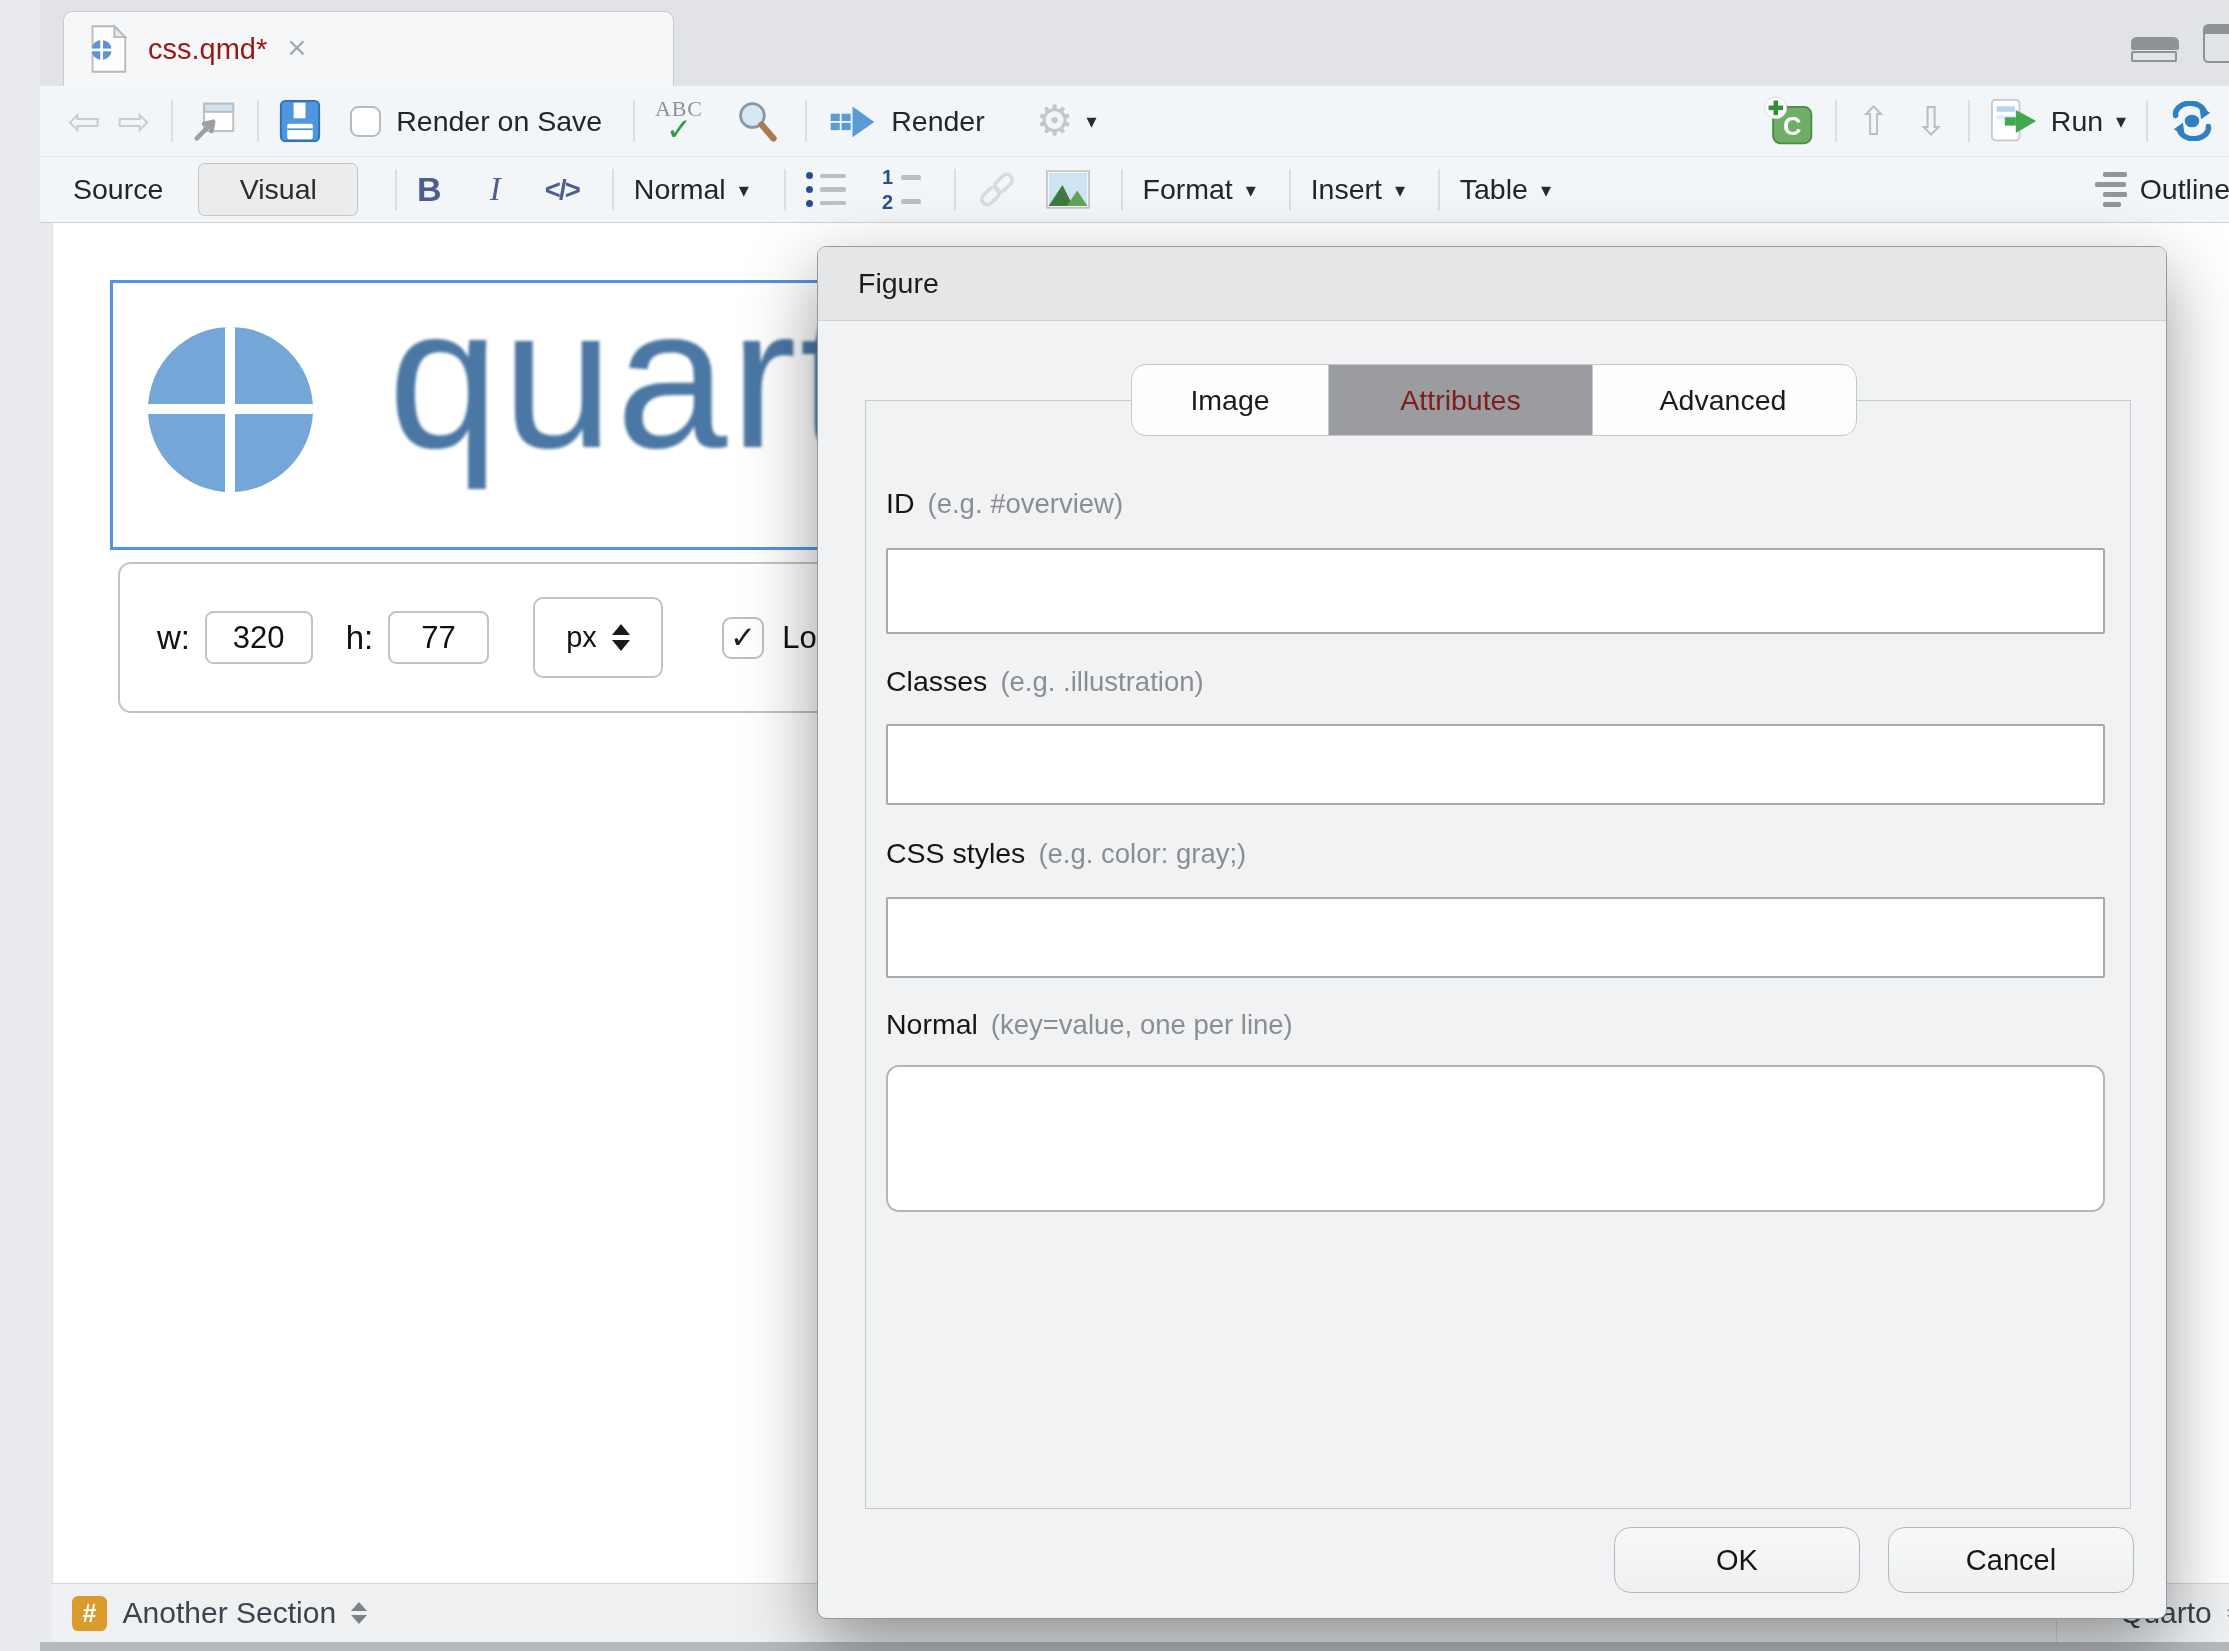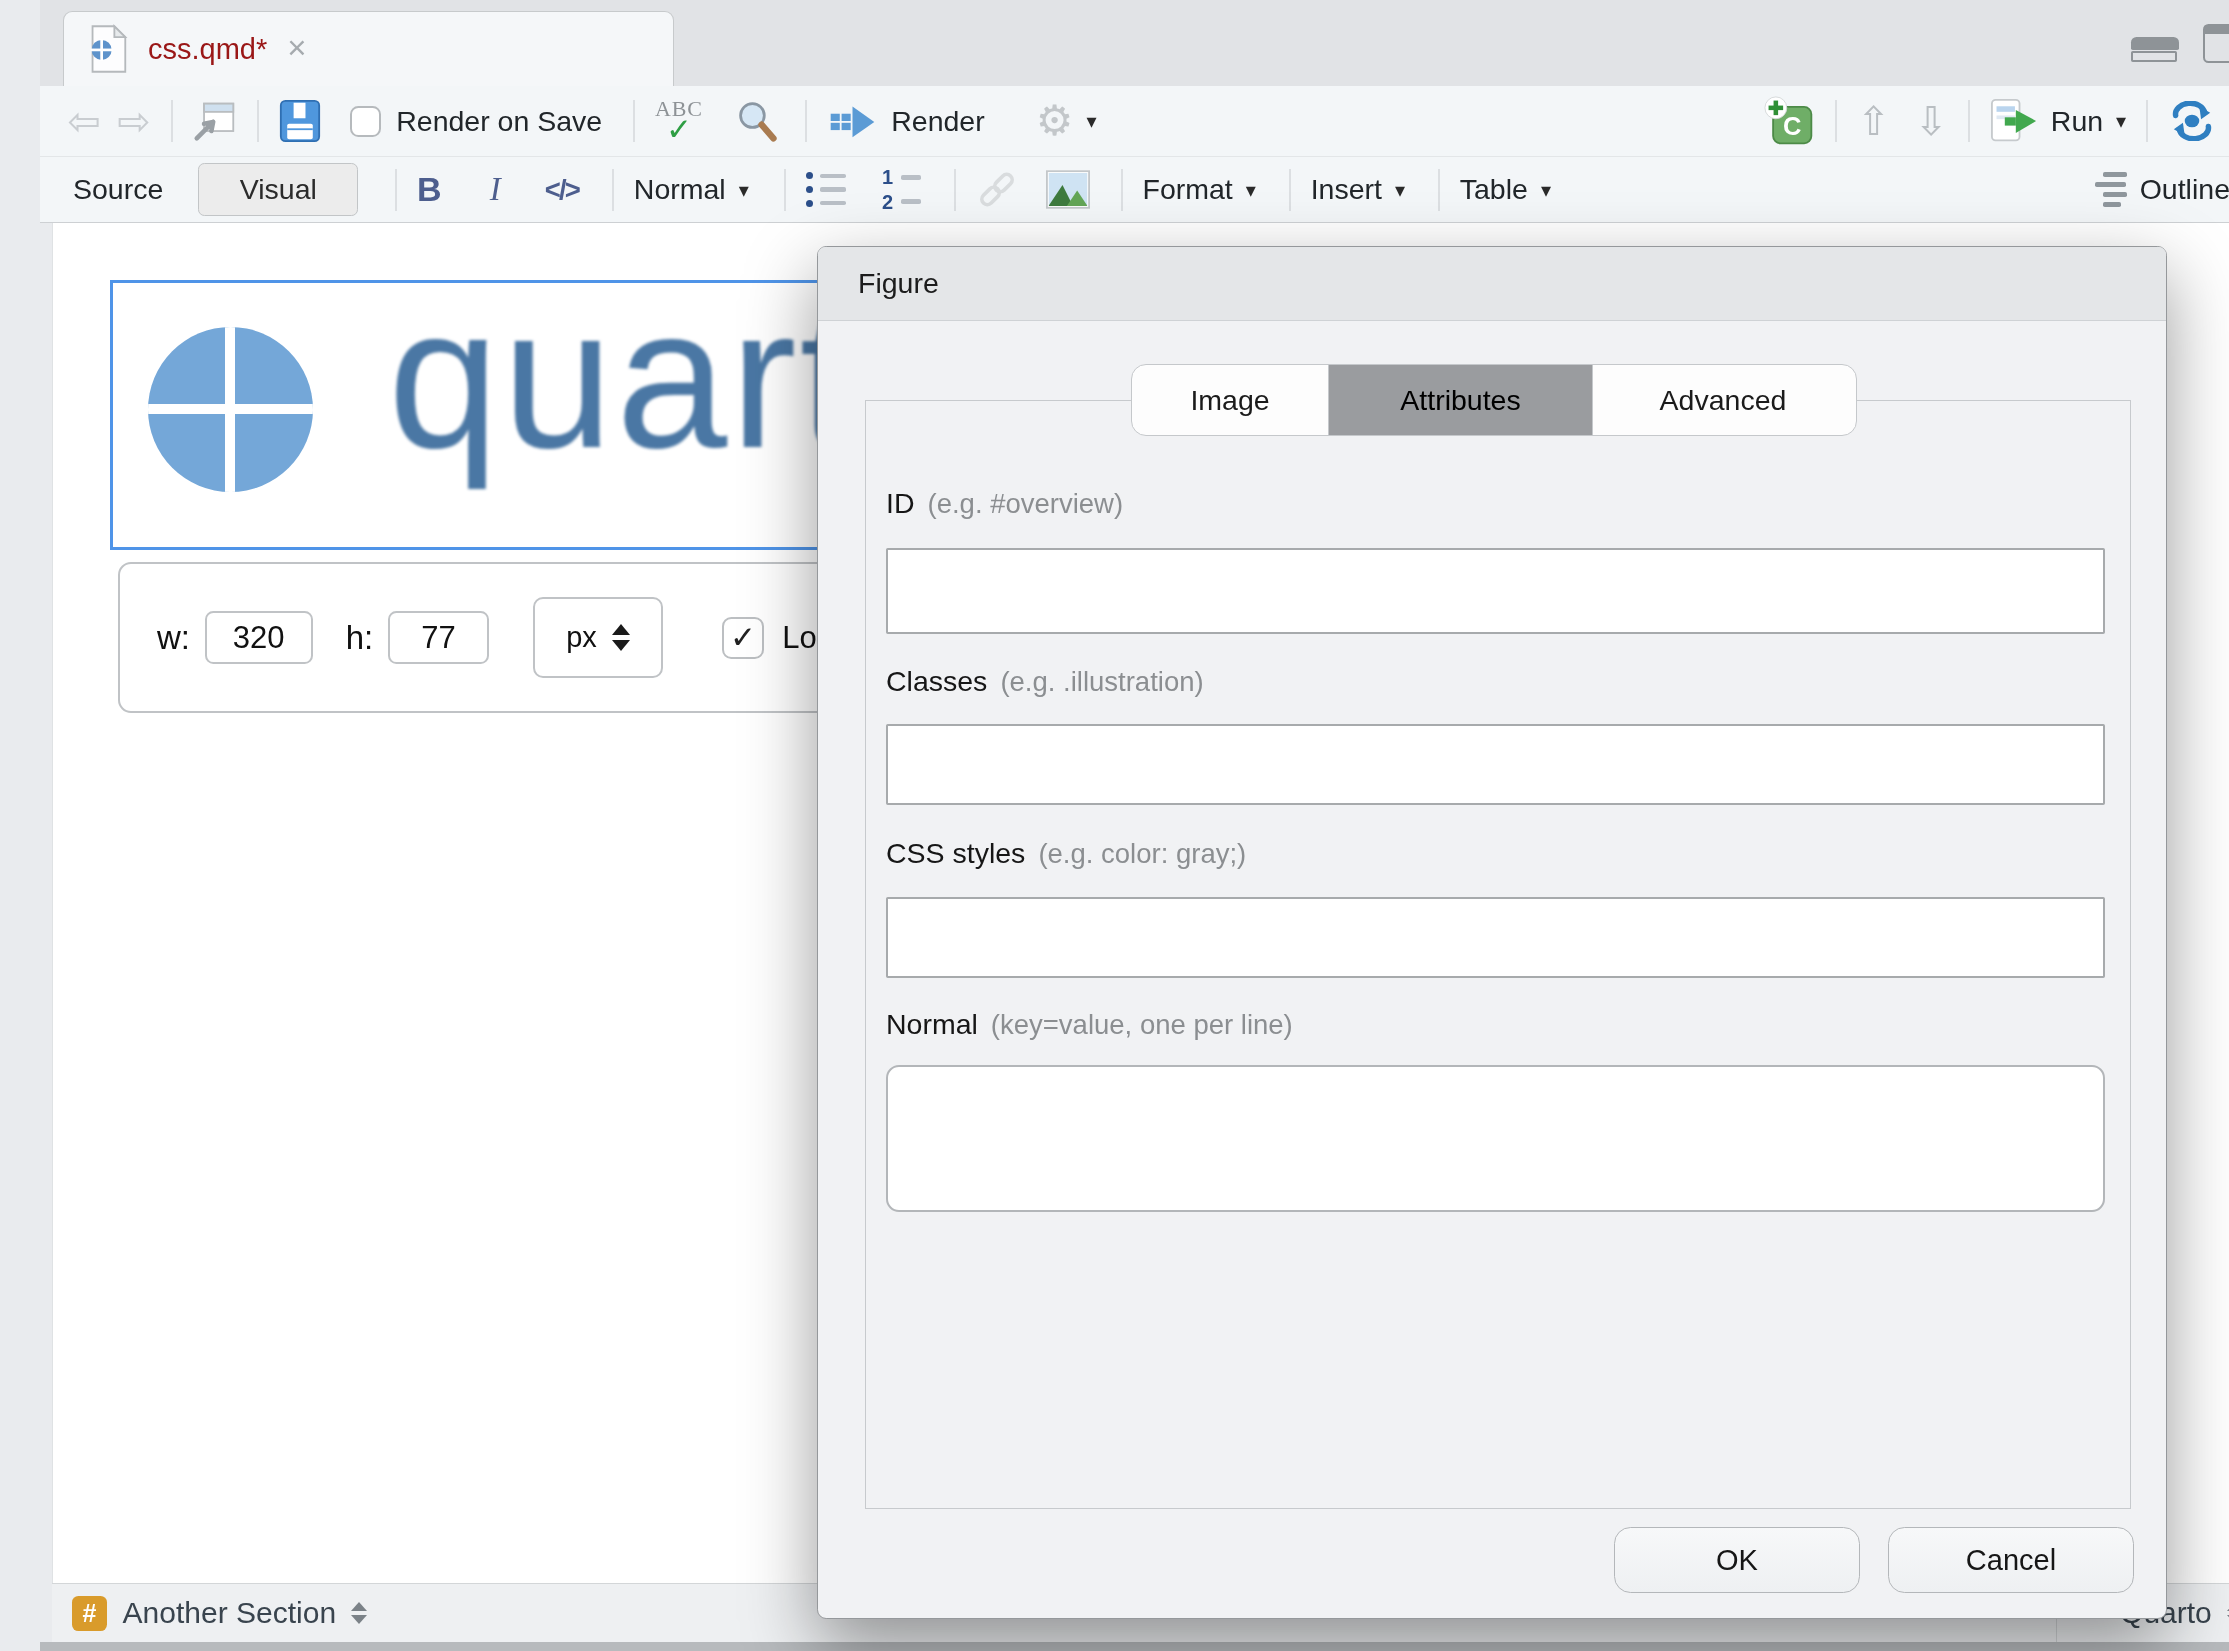--- a/index.html
+++ b/index.html
@@ -91,21 +91,21 @@
 
   
   .dialog{left:777px;top:246px;width:1350px;height:1373px;background:#f1f2f4;border:1.8px solid #95989b;
           border-radius:9.2px;box-shadow:0 27.5px 73px rgba(0,0,0,.4);z-index:30;box-sizing:border-box;}
   .dialog-title{height:73px;background:#e4e6e8;border-bottom:0.9px solid #cfd2d5;border-radius:7.3px 7.3px 0 0;
                 display:flex;align-items:center;padding-left:40px;font-size:28.5px;color:#1c1c1c;}
   .dtabs{position:absolute;left:313px;top:117px;width:726px;height:72px;display:flex;background:#fdfdfd;
          border:1.8px solid #c5c8cb;border-radius:15px;overflow:hidden;z-index:3;box-sizing:border-box;}
   .dtab{display:flex;align-items:center;justify-content:center;font-size:28.5px;color:#1b1b1b;height:100%;box-sizing:border-box;}
   .dtab + .dtab{border-left:1.8px solid #c5c8cb;}
-  .dtab.sel{background:#9a9c9f;color:#000000;}
+  .dtab.sel{background:#9a9c9f;color:#7f1d1d;}
   .fieldset{position:absolute;left:47px;top:153px;width:1264px;height:1107px;border:1.8px solid #c7cacd;}
   .flabel{position:absolute;left:68px;display:flex;gap:13px;align-items:baseline;font-size:28.5px;color:#161616;}
   .flabel .hint{color:#8b8e91;font-size:27.5px;}
   .dinput{position:absolute;left:68px;width:1219px;height:81px;background:#fff;border:2.8px solid #a7aaac;
           font-size:27.5px;padding:0 16.5px;box-sizing:border-box;font-family:inherit;border-radius:1.8px;}
   .dtextarea{position:absolute;left:68px;width:1219px;height:147px;background:#fff;border:2.8px solid #b3b6b9;
              border-radius:13px;resize:none;font-size:27.5px;padding:13px 16.5px;box-sizing:border-box;font-family:inherit;}
   .dbtn{position:absolute;top:1280px;width:246px;height:66px;border-radius:16.5px;border:1.8px solid #b4b7ba;
         background:linear-gradient(#f7f8f9,#eef0f2);font-size:29px;color:#161616;box-sizing:border-box;}
 </style>

